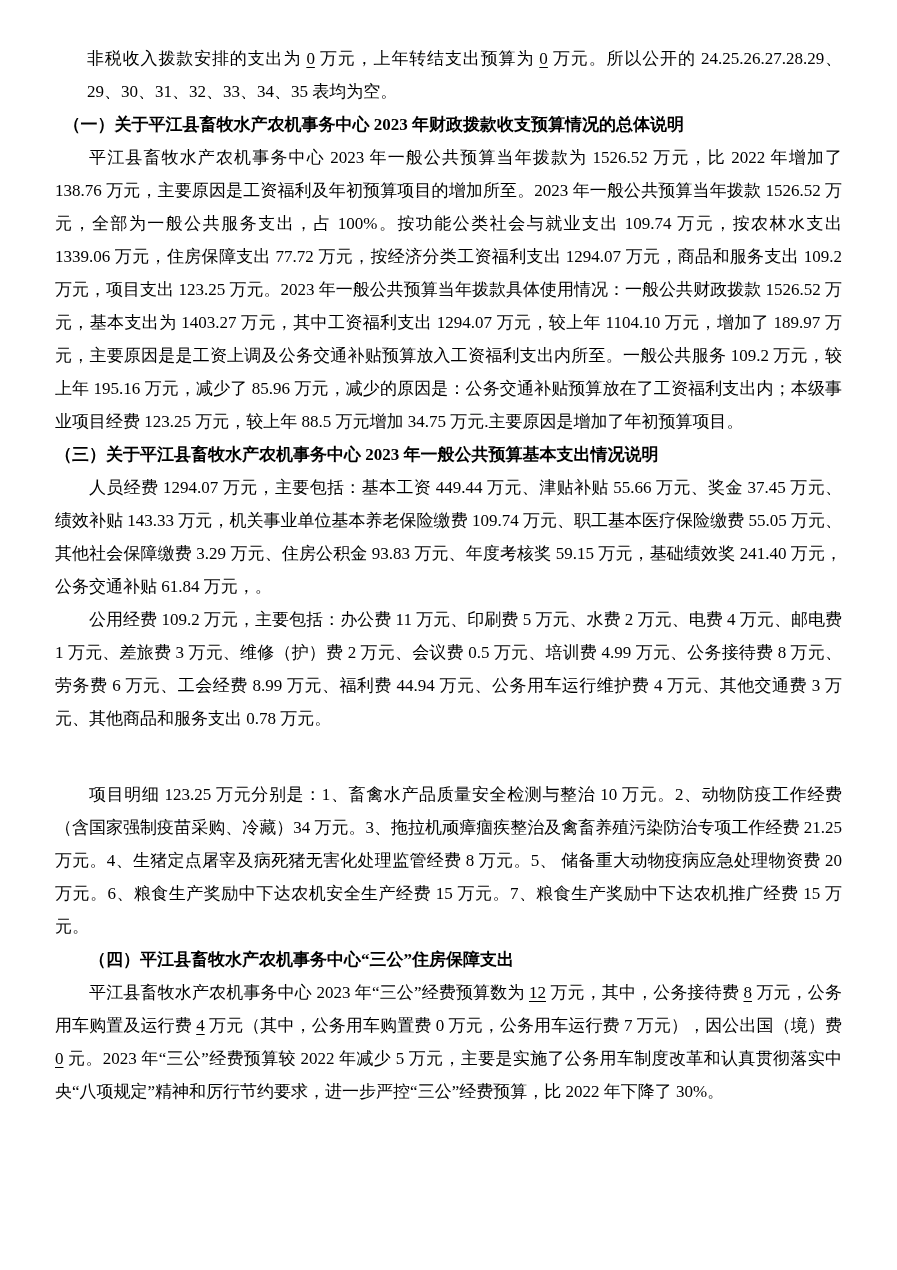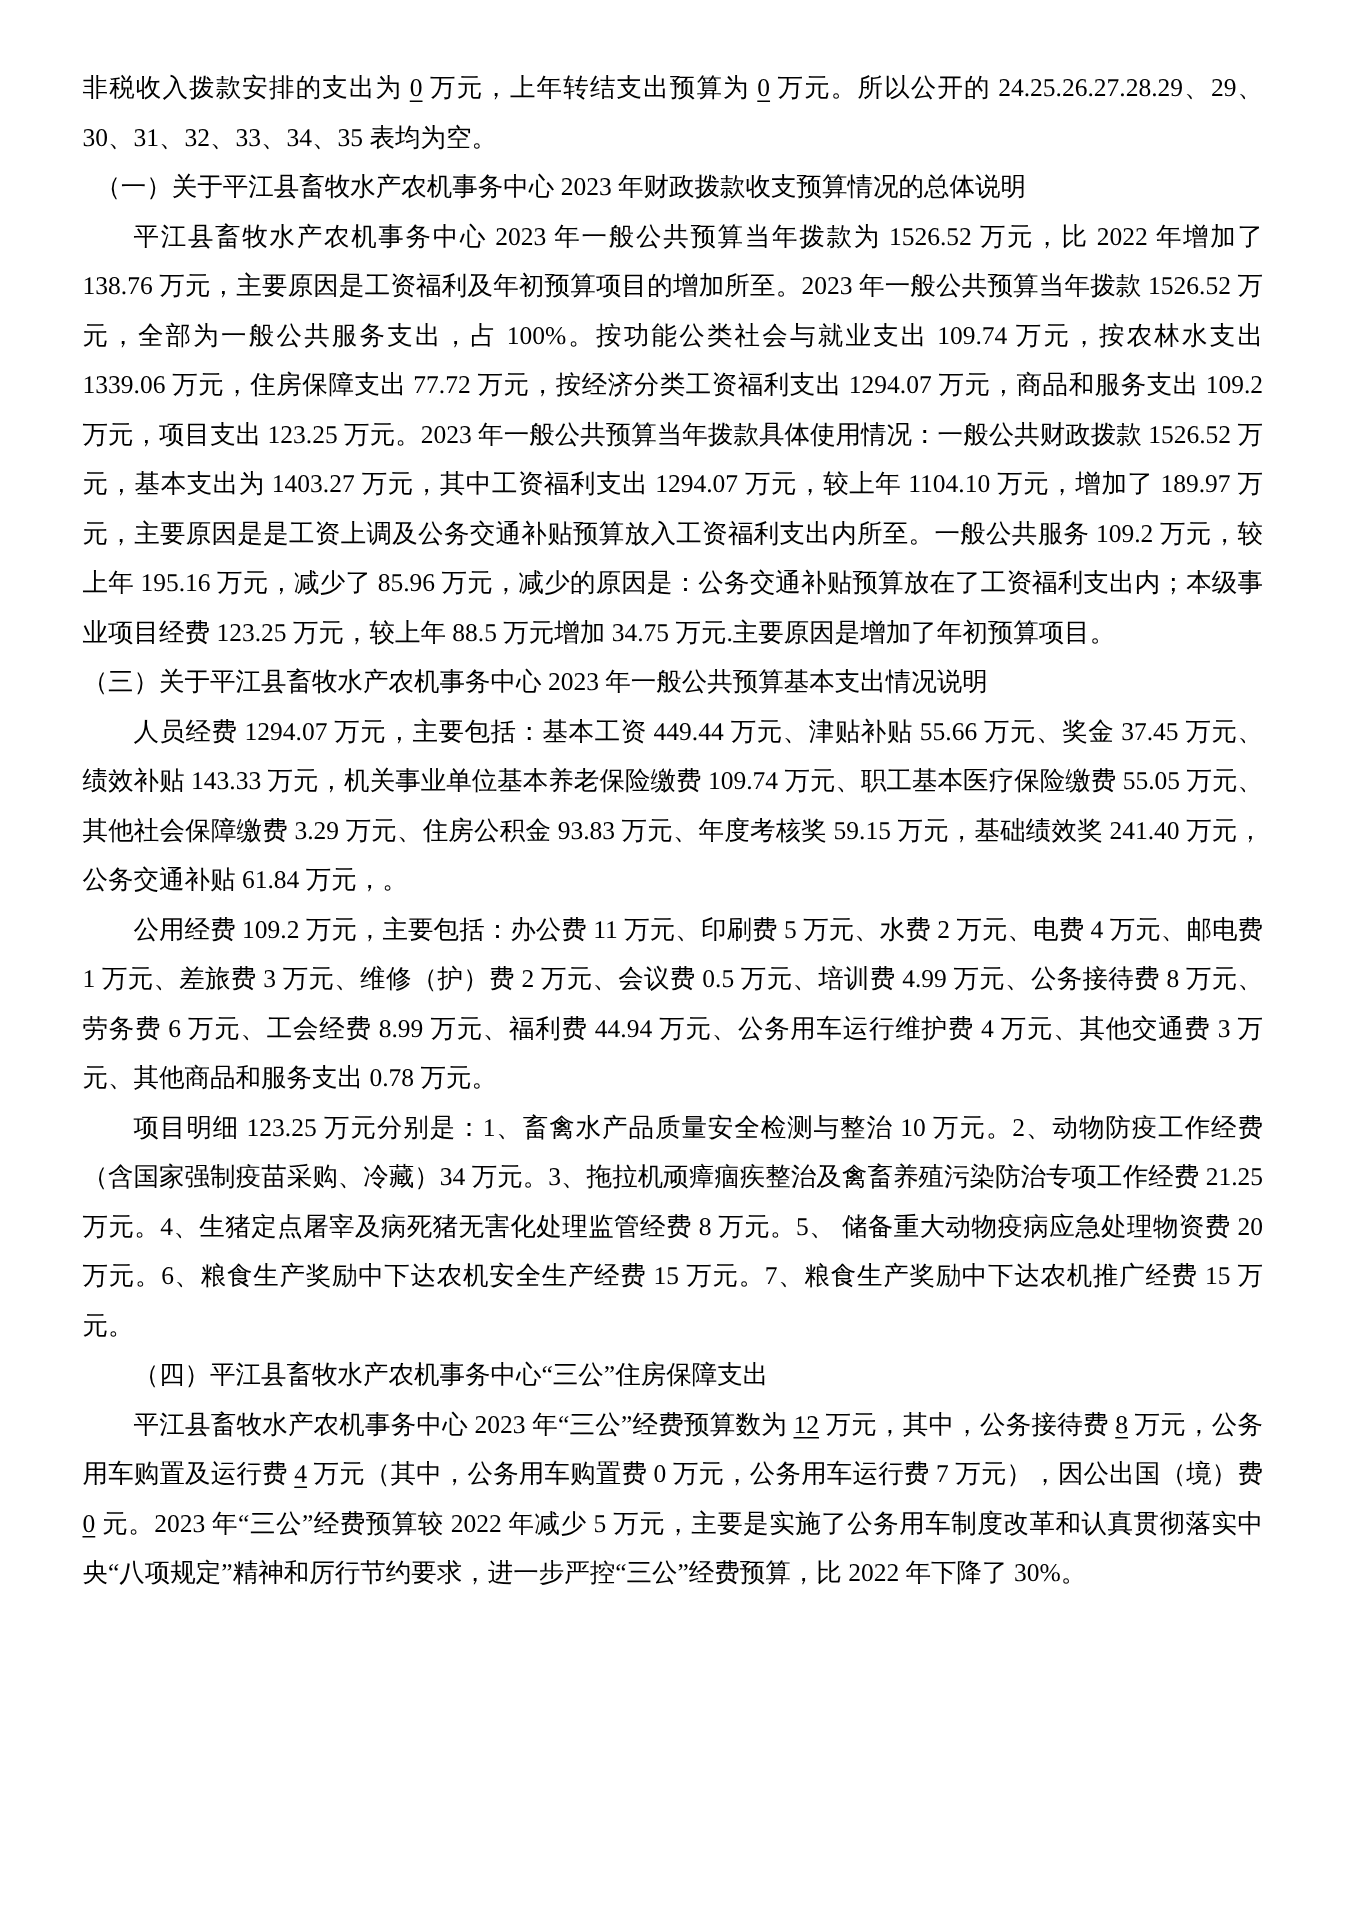--- a/index.html
+++ b/index.html
@@ -20,36 +20,36 @@
     background: #ffffff;
   }
   .block {
     margin: 0;
     font-size: 17px;
     line-height: 33px;
     text-align: justify;
     word-break: break-word;
   }
   .block.heading {
-    font-weight: 400;
+    font-weight: 700;
     text-align: left;
   }
   .u {
     text-decoration: underline;
     text-underline-offset: 3px;
   }
 </style>
 </head>
 <body>
 
 <div class="page">
   <div id="doc">
-      <p class="block" style="text-indent: 0em;"><span>非税收入拨款安排的支出为 </span><span class="u">0</span><span> 万元，上年转结支出预算为 </span><span class="u">0</span><span> 万元。所以公开的 24.25.26.27.28.29、29、30、31、32、33、34、35 表均为空。</span></p>
+      <p class="block" style="text-indent: 0em; margin-left: 32px;"><span>非税收入拨款安排的支出为 </span><span class="u">0</span><span> 万元，上年转结支出预算为 </span><span class="u">0</span><span> 万元。所以公开的 24.25.26.27.28.29、29、30、31、32、33、34、35 表均为空。</span></p>
       <p class="block heading" style="text-indent: 0.5em;"><span>（一）关于平江县畜牧水产农机事务中心 2023 年财政拨款收支预算情况的总体说明</span></p>
       <p class="block" style="text-indent: 2em;"><span>平江县畜牧水产农机事务中心 2023 年一般公共预算当年拨款为 1526.52 万元，比 2022 年增加了 138.76 万元，主要原因是工资福利及年初预算项目的增加所至。2023 年一般公共预算当年拨款 1526.52 万元，全部为一般公共服务支出，占 100%。按功能公类社会与就业支出 109.74 万元，按农林水支出 1339.06 万元，住房保障支出 77.72 万元，按经济分类工资福利支出 1294.07 万元，商品和服务支出 109.2 万元，项目支出 123.25 万元。2023 年一般公共预算当年拨款具体使用情况：一般公共财政拨款 1526.52 万元，基本支出为 1403.27 万元，其中工资福利支出 1294.07 万元，较上年 1104.10 万元，增加了 189.97 万元，主要原因是是工资上调及公务交通补贴预算放入工资福利支出内所至。一般公共服务 109.2 万元，较上年 195.16 万元，减少了 85.96 万元，减少的原因是：公务交通补贴预算放在了工资福利支出内；本级事业项目经费 123.25 万元，较上年 88.5 万元增加 34.75 万元.主要原因是增加了年初预算项目。</span></p>
       <p class="block heading" style="text-indent: 0em;"><span>（三）关于平江县畜牧水产农机事务中心 2023 年一般公共预算基本支出情况说明</span></p>
       <p class="block" style="text-indent: 2em;"><span>人员经费 1294.07 万元，主要包括：基本工资 449.44 万元、津贴补贴 55.66 万元、奖金 37.45 万元、绩效补贴 143.33 万元，机关事业单位基本养老保险缴费 109.74 万元、职工基本医疗保险缴费 55.05 万元、其他社会保障缴费 3.29 万元、住房公积金 93.83 万元、年度考核奖 59.15 万元，基础绩效奖 241.40 万元，公务交通补贴 61.84 万元，。</span></p>
       <p class="block" style="text-indent: 2em;"><span>公用经费 109.2 万元，主要包括：办公费 11 万元、印刷费 5 万元、水费 2 万元、电费 4 万元、邮电费 1 万元、差旅费 3 万元、维修（护）费 2 万元、会议费 0.5 万元、培训费 4.99 万元、公务接待费 8 万元、劳务费 6 万元、工会经费 8.99 万元、福利费 44.94 万元、公务用车运行维护费 4 万元、其他交通费 3 万元、其他商品和服务支出 0.78 万元。</span></p>
-      <p class="block" style="text-indent: 2em;"><span>项目明细 123.25 万元分别是：1、畜禽水产品质量安全检测与整治 10 万元。2、动物防疫工作经费（含国家强制疫苗采购、冷藏）34 万元。3、拖拉机顽瘴痼疾整治及禽畜养殖污染防治专项工作经费 21.25 万元。4、生猪定点屠宰及病死猪无害化处理监管经费 8 万元。5、 储备重大动物疫病应急处理物资费 20 万元。6、粮食生产奖励中下达农机安全生产经费 15 万元。7、粮食生产奖励中下达农机推广经费 15 万元。</span></p>
+      <p class="block" style="text-indent: 2em; margin-top: 43px;"><span>项目明细 123.25 万元分别是：1、畜禽水产品质量安全检测与整治 10 万元。2、动物防疫工作经费（含国家强制疫苗采购、冷藏）34 万元。3、拖拉机顽瘴痼疾整治及禽畜养殖污染防治专项工作经费 21.25 万元。4、生猪定点屠宰及病死猪无害化处理监管经费 8 万元。5、 储备重大动物疫病应急处理物资费 20 万元。6、粮食生产奖励中下达农机安全生产经费 15 万元。7、粮食生产奖励中下达农机推广经费 15 万元。</span></p>
       <p class="block heading" style="text-indent: 2em;"><span>（四）平江县畜牧水产农机事务中心“三公”住房保障支出</span></p>
       <p class="block" style="text-indent: 2em;"><span>平江县畜牧水产农机事务中心 2023 年“三公”经费预算数为 </span><span class="u">12</span><span> 万元，其中，公务接待费 </span><span class="u">8</span><span> 万元，公务用车购置及运行费 </span><span class="u">4</span><span> 万元（其中，公务用车购置费 0 万元，公务用车运行费 7 万元），因公出国（境）费 </span><span class="u">0</span><span> 元。2023 年“三公”经费预算较 2022 年减少 5 万元，主要是实施了公务用车制度改革和认真贯彻落实中央“八项规定”精神和厉行节约要求，进一步严控“三公”经费预算，比 2022 年下降了 30%。</span></p>
     </div>
 </div>
 
 </body></html>

